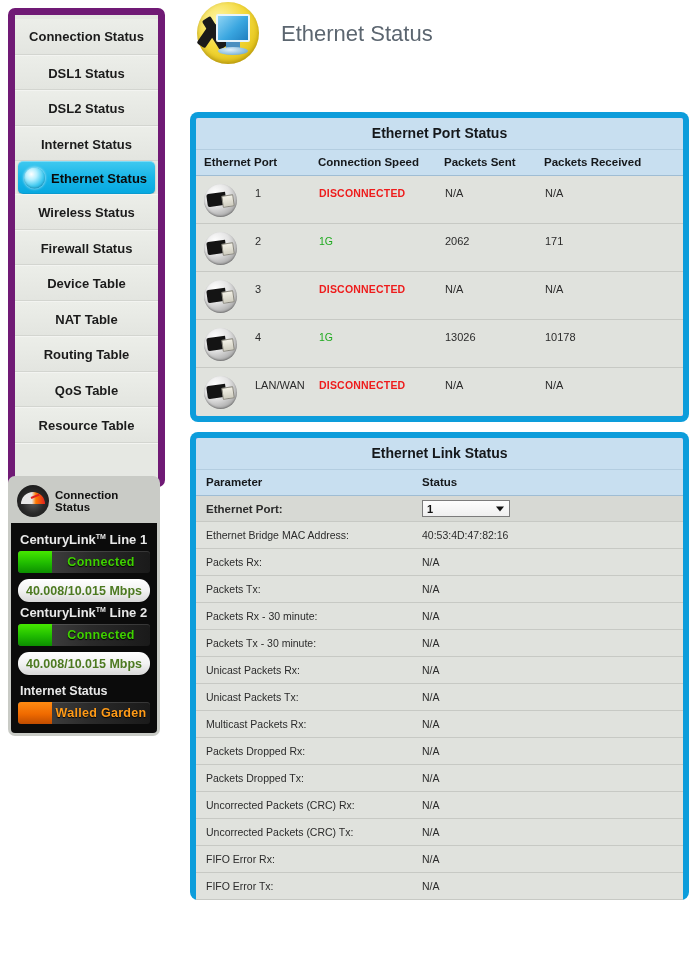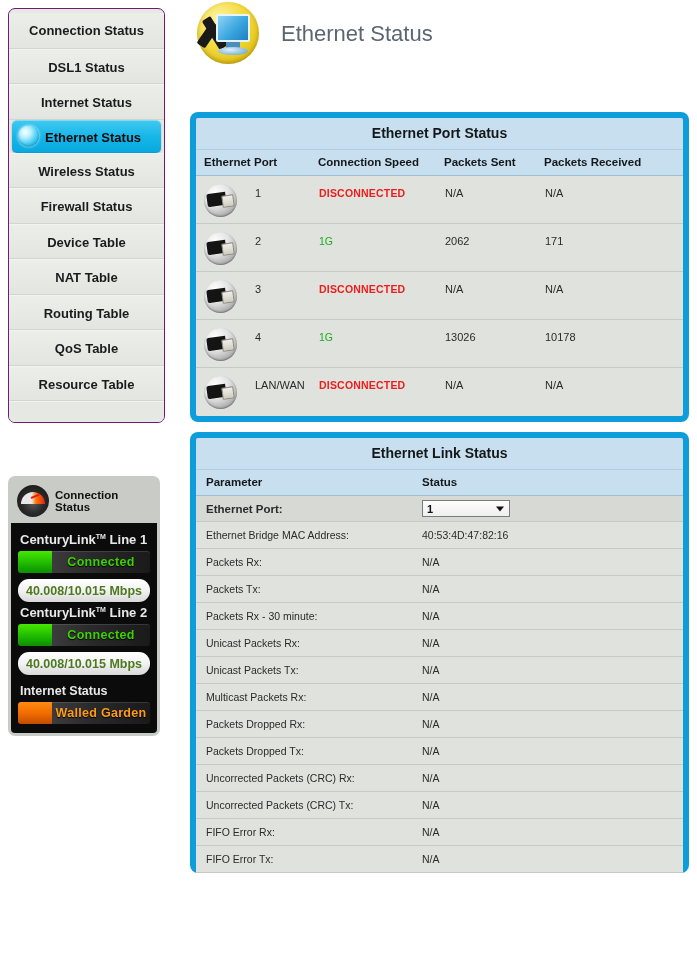--- a/index.html
+++ b/index.html
@@ -10,23 +10,23 @@
     font-family: "Liberation Sans", sans-serif;
     overflow: hidden;
   }
   .page { position: relative; width: 697px; height: 974px; }
 
   
   .sidebar {
     position: absolute; left: 8px; top: 8px;
     width: 157px;
     background: #e6e8e3;
-    border: 1px solid #701a75;
+    border: 7px solid #701a75;
     border-radius: 7px;
-    padding: 4px 0 0 0;
+    padding: 4px 0 16px 0;
     overflow: hidden;
   }
   .nav-item {
     height: 35.5px;
     line-height: 35.5px;
     text-align: center;
     font-size: 13px;
     font-weight: bold;
     color: #1b1b1b;
     border-bottom: 1px solid #d3d5d0;
@@ -292,20 +292,21 @@
 </style>
 </head>
 <body>
 
 <div class="page">
 
   <div class="sidebar">
     <div id="nav-list">
         <div class="nav-item"><span>Connection Status</span></div>
         <div class="nav-item"><span>DSL1 Status</span></div>
+        <div class="nav-item"><span>DSL2 Status</span></div>
         <div class="nav-item"><span>Internet Status</span></div>
         <div class="nav-item active"><span class="nav-led"></span><span>Ethernet Status</span></div>
         <div class="nav-item"><span>Wireless Status</span></div>
         <div class="nav-item"><span>Firewall Status</span></div>
         <div class="nav-item"><span>Device Table</span></div>
         <div class="nav-item"><span>NAT Table</span></div>
         <div class="nav-item"><span>Routing Table</span></div>
         <div class="nav-item"><span>QoS Table</span></div>
         <div class="nav-item"><span>Resource Table</span></div>
       </div>
@@ -478,20 +479,24 @@
             </tr>
             <tr>
               <td class="k">Packets Tx:</td>
               <td class="v">N/A</td>
             </tr>
             <tr>
               <td class="k">Packets Rx - 30 minute:</td>
               <td class="v">N/A</td>
             </tr>
             <tr>
+              <td class="k">Packets Tx - 30 minute:</td>
+              <td class="v">N/A</td>
+            </tr>
+            <tr>
               <td class="k">Unicast Packets Rx:</td>
               <td class="v">N/A</td>
             </tr>
             <tr>
               <td class="k">Unicast Packets Tx:</td>
               <td class="v">N/A</td>
             </tr>
             <tr>
               <td class="k">Multicast Packets Rx:</td>
               <td class="v">N/A</td>

